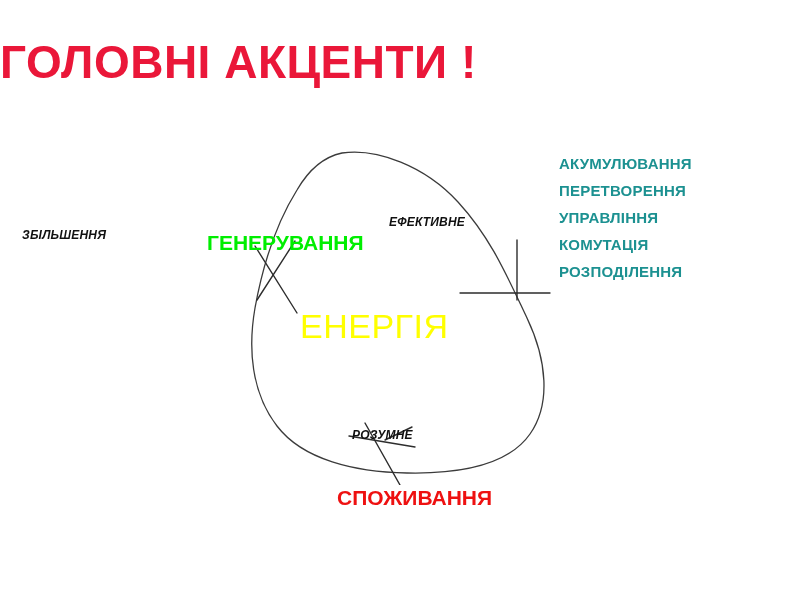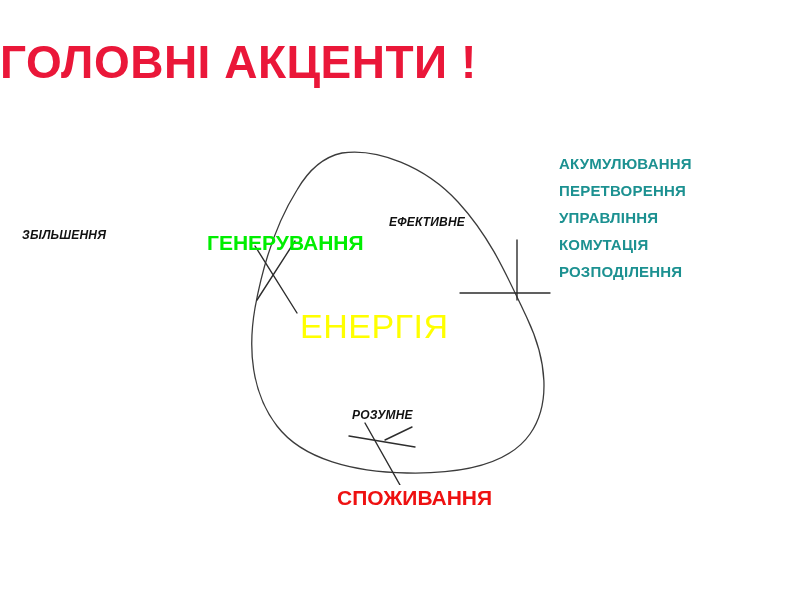--- a/index.html
+++ b/index.html
@@ -70,21 +70,21 @@
     top: 228px;
   }
 
   #label-effective {
     left: 389px;
     top: 215px;
   }
 
   #label-smart {
     left: 352px;
-    top: 408px;
+    top: 428px;
     font-style: italic;
   }
 
   #label-generation {
     left: 207px;
     top: 230px;
     width: 110px;
     color: #00ee00;
     font-weight: bold;
     font-size: 21px;

